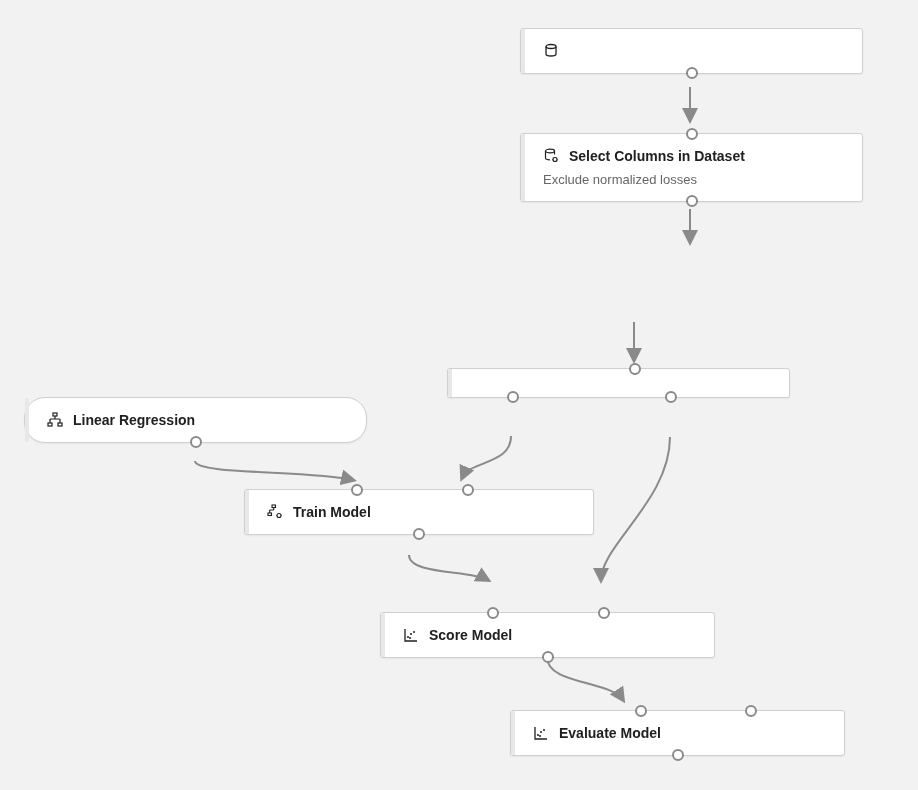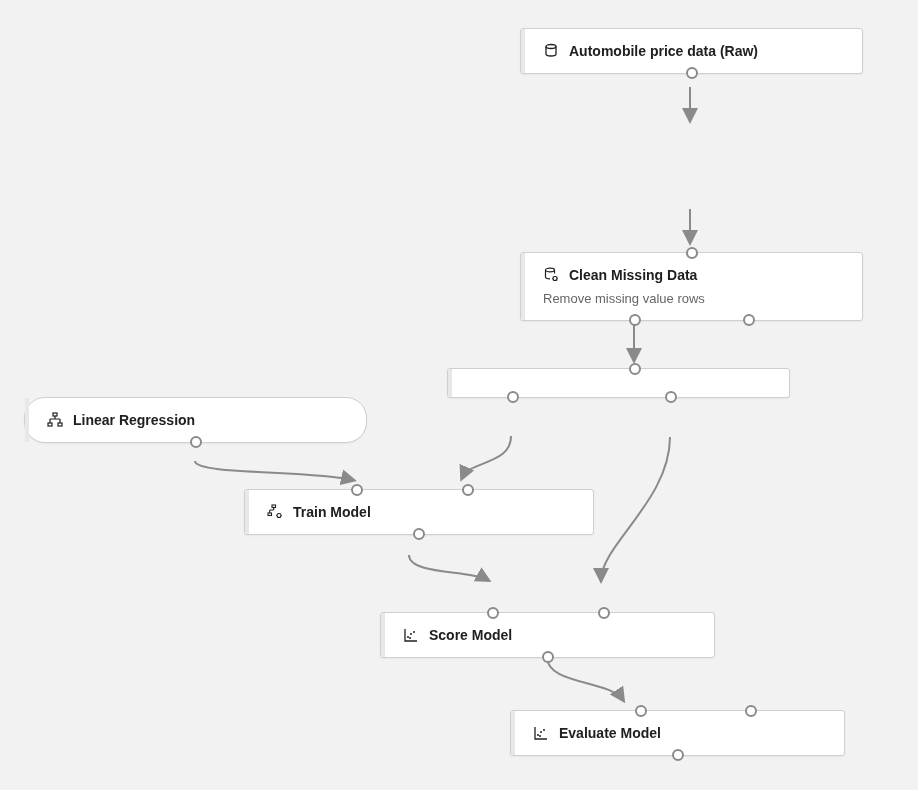--- a/index.html
+++ b/index.html
@@ -112,47 +112,45 @@
 
   <div class="node" style="left:520px; top:28px; width:343px;">
     <div class="node-inner">
       <div class="node-header">
         <span class="node-icon">
           <svg width="16" height="16" viewBox="0 0 16 16">
               <ellipse cx="8" cy="3.5" rx="5" ry="2" fill="none" stroke="#202020" stroke-width="1.3"></ellipse>
               <path d="M3 3.5 V11 C3 12.1 5.2 13 8 13 C10.8 13 13 12.1 13 11 V3.5" fill="none" stroke="#202020" stroke-width="1.3"></path>
             </svg>
         </span>
-        <span class="node-title">Automobile price data (Raw)</span>
-      </div>
-    </div>
-    <div class="port" style="left:50%; top:100%;"></div>
-  </div>
-
-
-  <div class="node" style="left:520px; top:252px; width:343px;">
+      </div>
+    </div>
+    <div class="port" style="left:50%; top:100%;"></div>
+  </div>
+
+  <div class="node" style="left:520px; top:133px; width:343px;">
     <div class="node-inner">
       <div class="node-header">
         <span class="node-icon">
           <svg width="16" height="16" viewBox="0 0 16 16">
               <ellipse cx="7" cy="3" rx="4.5" ry="1.8" fill="none" stroke="#202020" stroke-width="1.2"></ellipse>
               <path d="M2.5 3 V10 C2.5 11 4.5 11.8 7 11.8" fill="none" stroke="#202020" stroke-width="1.2"></path>
               <path d="M11.5 3 V6.5" fill="none" stroke="#202020" stroke-width="1.2"></path>
               <circle cx="12" cy="11.5" r="2" fill="none" stroke="#202020" stroke-width="1.2"></circle>
               <path d="M12 9 V9.5 M12 13.5 V14 M9.5 11.5 H10 M14 11.5 H14.5 M10.2 9.7 L10.5 10 M13.5 13 L13.8 13.3 M10.2 13.3 L10.5 13 M13.5 10 L13.8 9.7" stroke="#202020" stroke-width="1"></path>
             </svg>
         </span>
-        <span class="node-title">Clean Missing Data</span>
-      </div>
-      <div class="node-desc">Remove missing value rows</div>
+        <span class="node-title">Select Columns in Dataset</span>
+      </div>
+      <div class="node-desc">Exclude normalized losses</div>
     </div>
     <div class="port" style="left:50%; top:0;"></div>
-    <div class="port" style="left:114px; top:100%;"></div>
-    <div class="port" style="left:228px; top:100%;"></div>
-  </div>
+    <div class="port" style="left:50%; top:100%;"></div>
+  </div>
+
 
   <div class="node" style="left:447px; top:368px; width:343px;">
     <div class="node-inner">
     </div>
     <div class="port" style="left:187px; top:0;"></div>
     <div class="port" style="left:65px; top:100%;"></div>
     <div class="port" style="left:223px; top:100%;"></div>
   </div>
 
   <div class="node" style="left:24px; top:397px; width:343px;border-radius:21px;">

